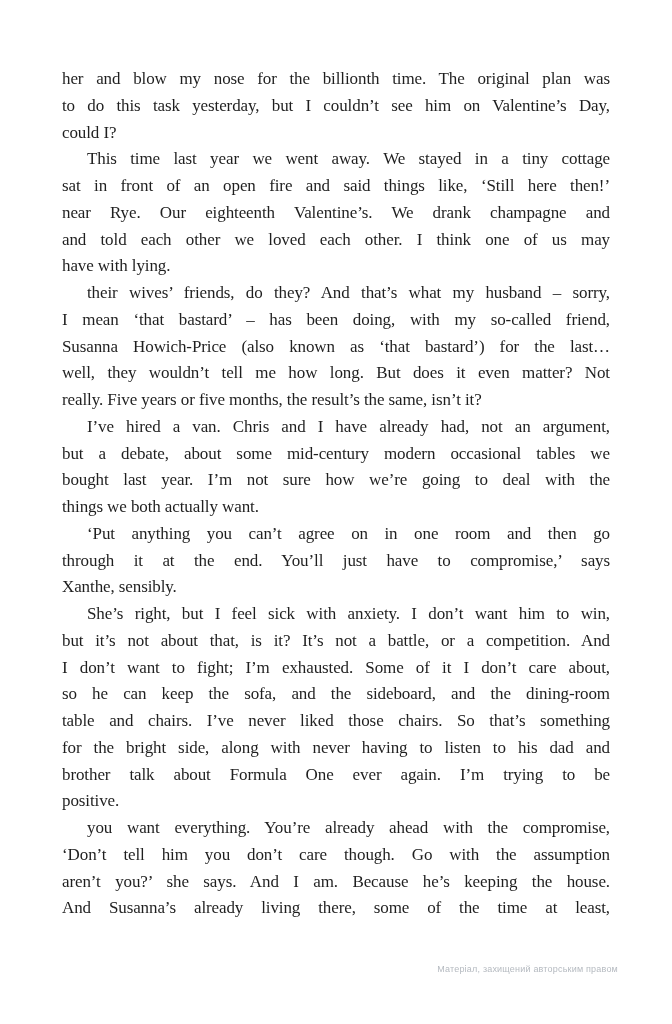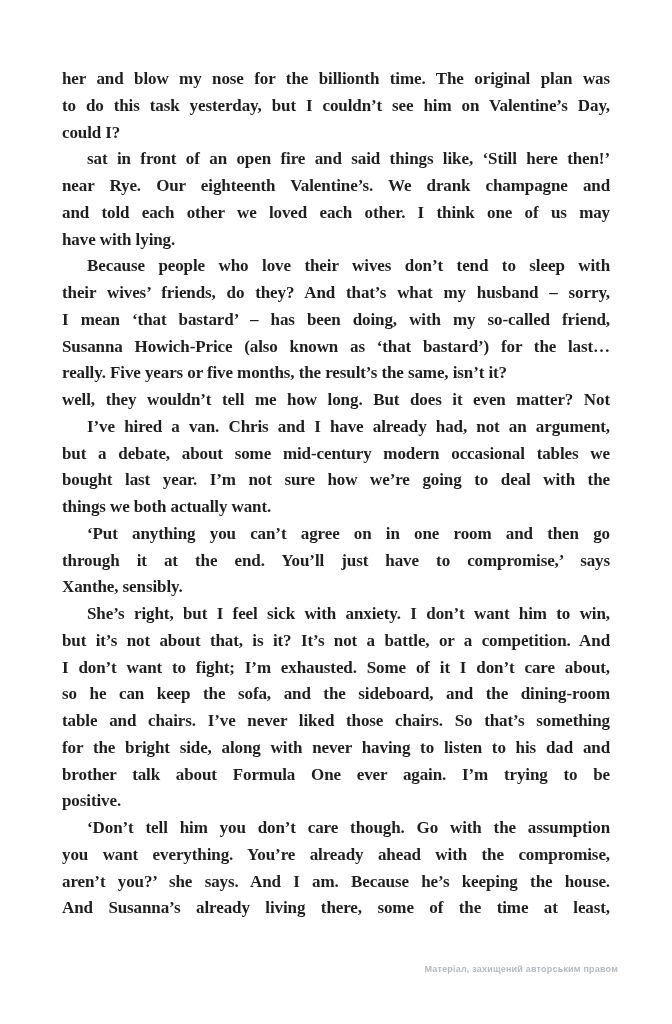--- a/index.html
+++ b/index.html
@@ -7,21 +7,20 @@
     padding: 0;
     background: #ffffff;
   }
   .page {
     position: relative;
     width: 624px;
     height: 1024px;
     background: var(--bg-color, #ffffff);
     overflow: hidden;
     font-family: "Liberation Serif", "DejaVu Serif", serif;
-    font-weight: bold;
   }
   .text-block {
     position: absolute;
     left: 62px;
     top: 66px;
     width: 548px;
     color: var(--text-color, #1f1f1f);
     font-size: 17px;
     letter-spacing: -0.1px;
   }
@@ -59,32 +58,32 @@
 <body>
 
 <div class="page">
   <div class="text-block" id="text-block">
       <p class="para">
         <span class="line">her and blow my nose for the billionth time. The original plan was</span>
         <span class="line">to do this task yesterday, but I couldn’t see him on Valentine’s Day,</span>
         <span class="line final">could I?</span>
       </p>
       <p class="para indent">
+        <span class="line">This time last year we went away. We stayed in a tiny cottage</span>
         <span class="line">sat in front of an open fire and said things like, ‘Still here then!’</span>
         <span class="line">near Rye. Our eighteenth Valentine’s. We drank champagne and</span>
         <span class="line">and told each other we loved each other. I think one of us may</span>
         <span class="line final">have with lying.</span>
       </p>
       <p class="para indent">
-        <span class="line">Because people who love their wives don’t tend to sleep with</span>
         <span class="line">their wives’ friends, do they? And that’s what my husband – sorry,</span>
         <span class="line">I mean ‘that bastard’ – has been doing, with my so-called friend,</span>
         <span class="line">Susanna Howich-Price (also known as ‘that bastard’) for the last…</span>
+        <span class="line">well, they wouldn’t tell me how long. But does it even matter? Not</span>
         <span class="line final">really. Five years or five months, the result’s the same, isn’t it?</span>
-        <span class="line">well, they wouldn’t tell me how long. But does it even matter? Not</span>
       </p>
       <p class="para indent">
         <span class="line">I’ve hired a van. Chris and I have already had, not an argument,</span>
         <span class="line">but a debate, about some mid-century modern occasional tables we</span>
         <span class="line">bought last year. I’m not sure how we’re going to deal with the</span>
         <span class="line final">things we both actually want.</span>
       </p>
       <p class="para indent">
         <span class="line">‘Put anything you can’t agree on in one room and then go</span>
         <span class="line">through it at the end. You’ll just have to compromise,’ says</span>
@@ -94,20 +93,20 @@
         <span class="line">She’s right, but I feel sick with anxiety. I don’t want him to win,</span>
         <span class="line">but it’s not about that, is it? It’s not a battle, or a competition. And</span>
         <span class="line">I don’t want to fight; I’m exhausted. Some of it I don’t care about,</span>
         <span class="line">so he can keep the sofa, and the sideboard, and the dining-room</span>
         <span class="line">table and chairs. I’ve never liked those chairs. So that’s something</span>
         <span class="line">for the bright side, along with never having to listen to his dad and</span>
         <span class="line">brother talk about Formula One ever again. I’m trying to be</span>
         <span class="line final">positive.</span>
       </p>
       <p class="para indent">
+        <span class="line">you want everything. You’re already ahead with the compromise,</span>
         <span class="line">‘Don’t tell him you don’t care though. Go with the assumption</span>
-        <span class="line">you want everything. You’re already ahead with the compromise,</span>
         <span class="line">aren’t you?’ she says. And I am. Because he’s keeping the house.</span>
         <span class="line">And Susanna’s already living there, some of the time at least,</span>
       </p>
     </div>
   <div class="watermark">Матеріал, захищений авторським правом</div>
 </div>
 
 </body></html>

